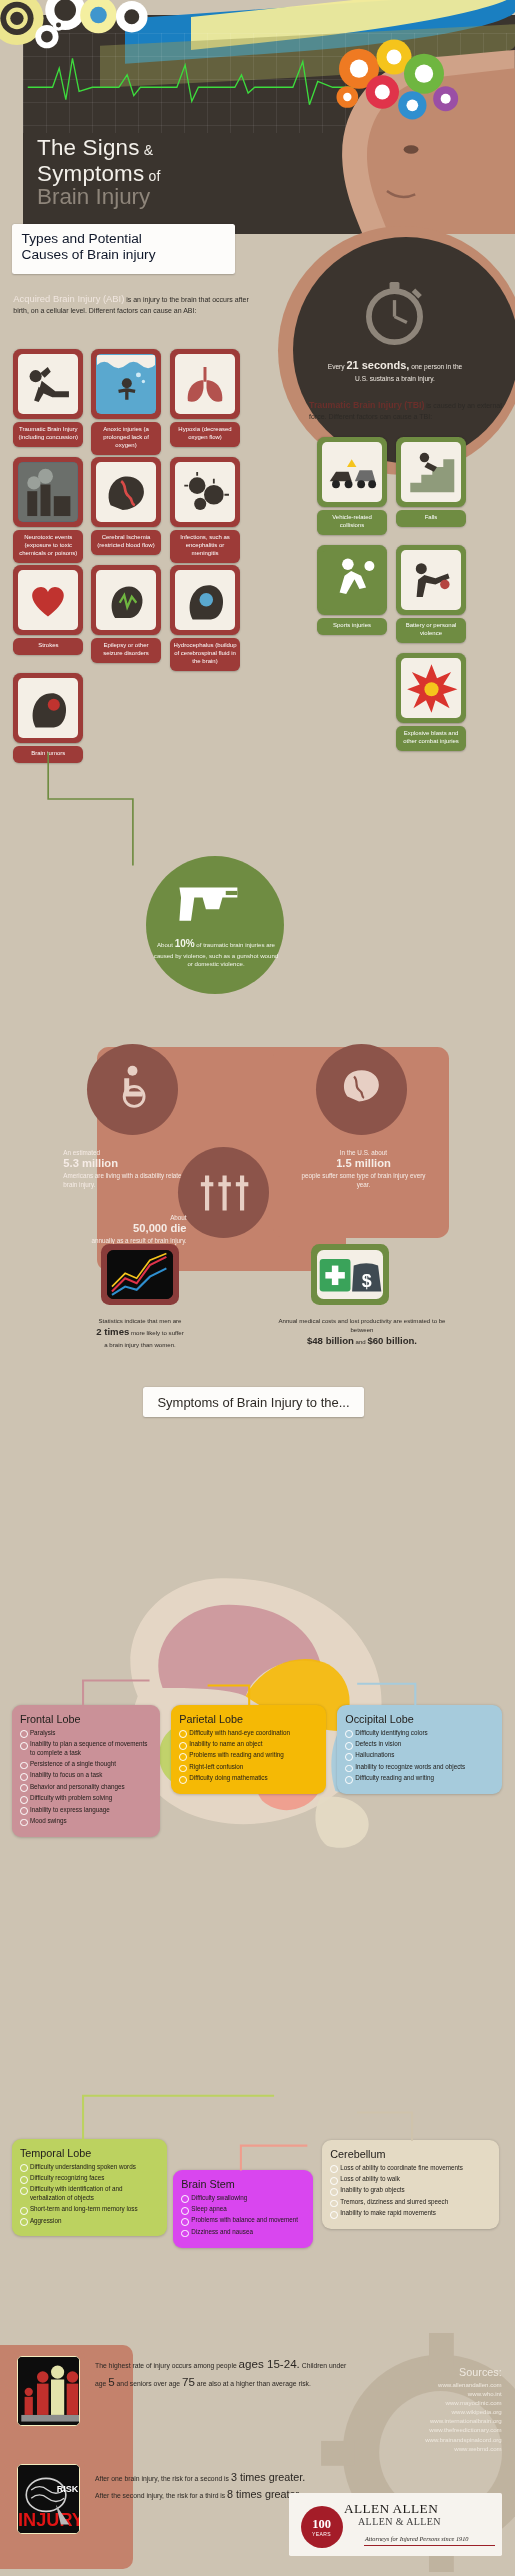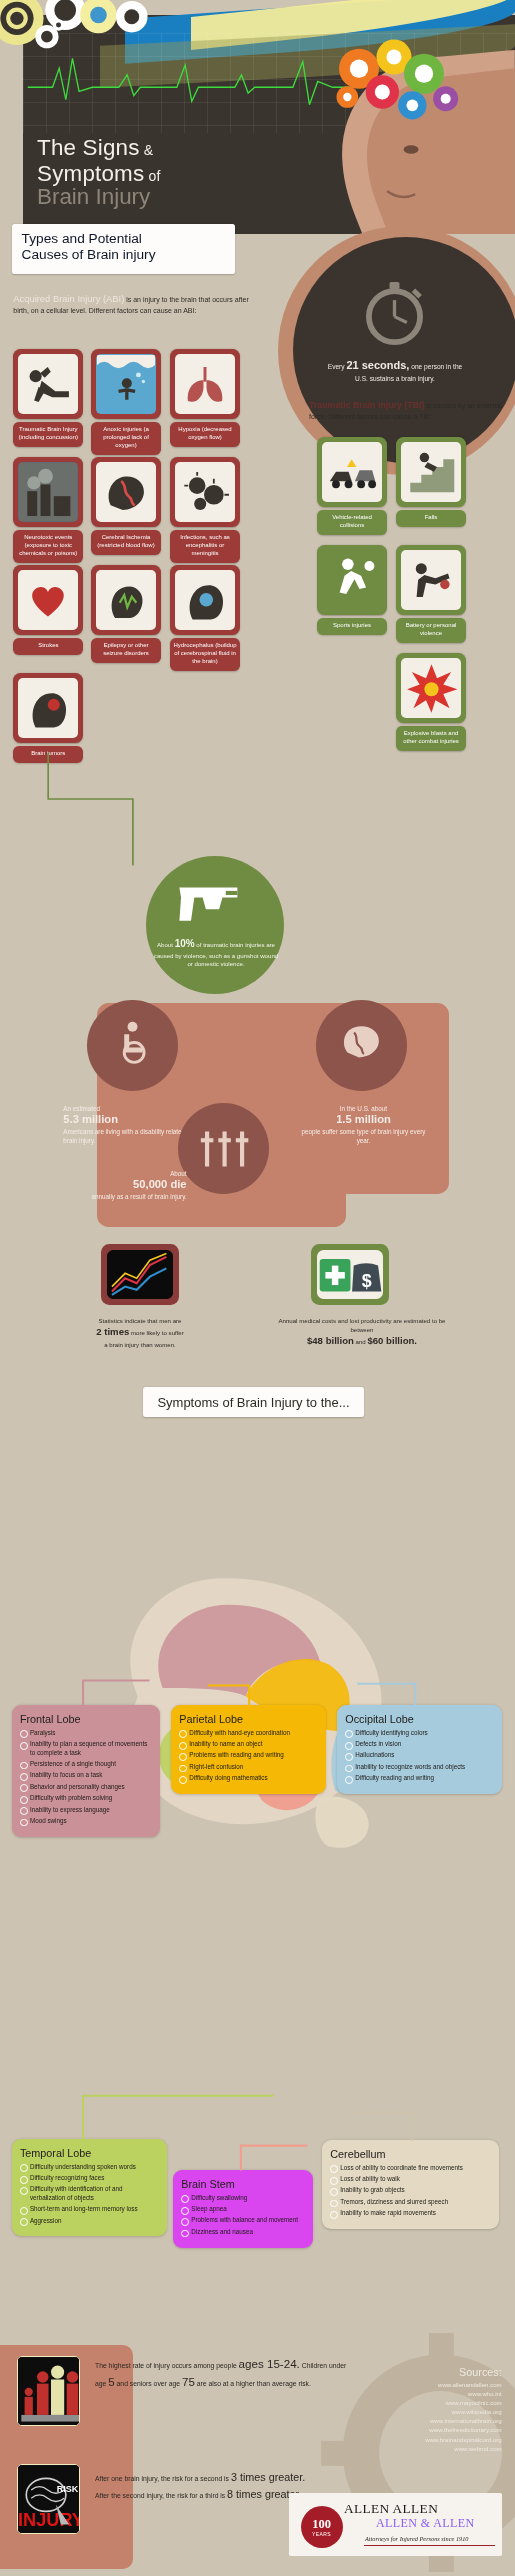--- a/index.html
+++ b/index.html
@@ -85,21 +85,21 @@
   .grn  .ibox,  .grn .ilab  { background:#6f8c42; }
 
   
   .gun-circle { position:absolute; left:146px; top:622px; width:138px; height:138px;
     border-radius:50%; background:#6f8c42; }
   .gun-cap { position:absolute; left:151px; top:703px; width:130px; text-align:center;
     color:#f2f5ea; font-size:6.1px; line-height:1.45; }
   .gun-cap b { font-size:10px; font-weight:700;margin-top:24px; }
 
   
-  .statpanel { position:absolute; left:50px; top:764px; width:415px; height:241px; }
+  .statpanel { position:absolute; left:50px; top:808px; width:415px; height:241px; }
   .sp-bg1 { position:absolute; left:47px; top:5px; width:249px; height:224px;
     border-radius:11.6px; background:#c4826c; }
   .sp-bg2 { position:absolute; left:223px; top:5px; width:176px; height:191px;
     border-radius:11.6px; background:#c4826c; }
   .disc { position:absolute; border-radius:50%; background:#8c544a; }
   .stat-txt { position:absolute; color:#f6ece6; font-size:6.3px; line-height:1.5; }
   .stat-txt b { font-size:11.2px; font-weight:700; display:block; line-height:1.2; }
 
   
   .card2 { position:absolute; border-radius:8.3px; }
@@ -136,22 +136,22 @@
 
   .sources { position:absolute; right:13.3px; top:2373px; width:166px; text-align:right;
     color:#efe9e0; }
   .sources .sh { font-size:10.8px; margin-bottom:1.7px; color:#efe9e0; }
   .sources div.su { font-size:6.1px; line-height:1.5; }
 
   .logo { position:absolute; left:289px; top:2496px; width:213px; height:63px;
     background:#f6f3ee; border-radius:1.7px; }
   .logo .l1 { position:absolute; left:55px; top:7.5px; font-family:"Liberation Serif", serif;
     font-size:13.3px; letter-spacing:0.4px; color:#1c1a18; }
-  .logo .l2 { position:absolute; left:87px; top:23px; font-family:"Liberation Serif", serif;
-    font-size:12px; letter-spacing:0.4px; color:#8b5cf6; }
+  .logo .l2 { position:absolute; left:69px; top:23px; font-family:"Liberation Serif", serif;
+    font-size:10px; letter-spacing:0.4px; color:#404040; }
   .logo .l3 { position:absolute; left:76px; top:42px; font-family:"Liberation Serif", serif;
     font-size:6.3px; font-style:italic; color:#2a2724; }
   .logo .rule { position:absolute; left:75px; top:52px; width:131px; height:0.8px; background:#9c2028; }
   .seal { position:absolute; left:11.6px; top:13.3px; width:42px; height:42px;
     border-radius:50%; background:#a41c28; color:#fff; display:flex; flex-direction:column;
     align-items:center; justify-content:center; }
   .seal .n { font-family:"Liberation Serif", serif; font-size:12.5px; font-weight:700; line-height:1; }
   .seal .y { font-size:5px; letter-spacing:0.4px; }
 
   .gear-deco { position:absolute; opacity:.5; }

